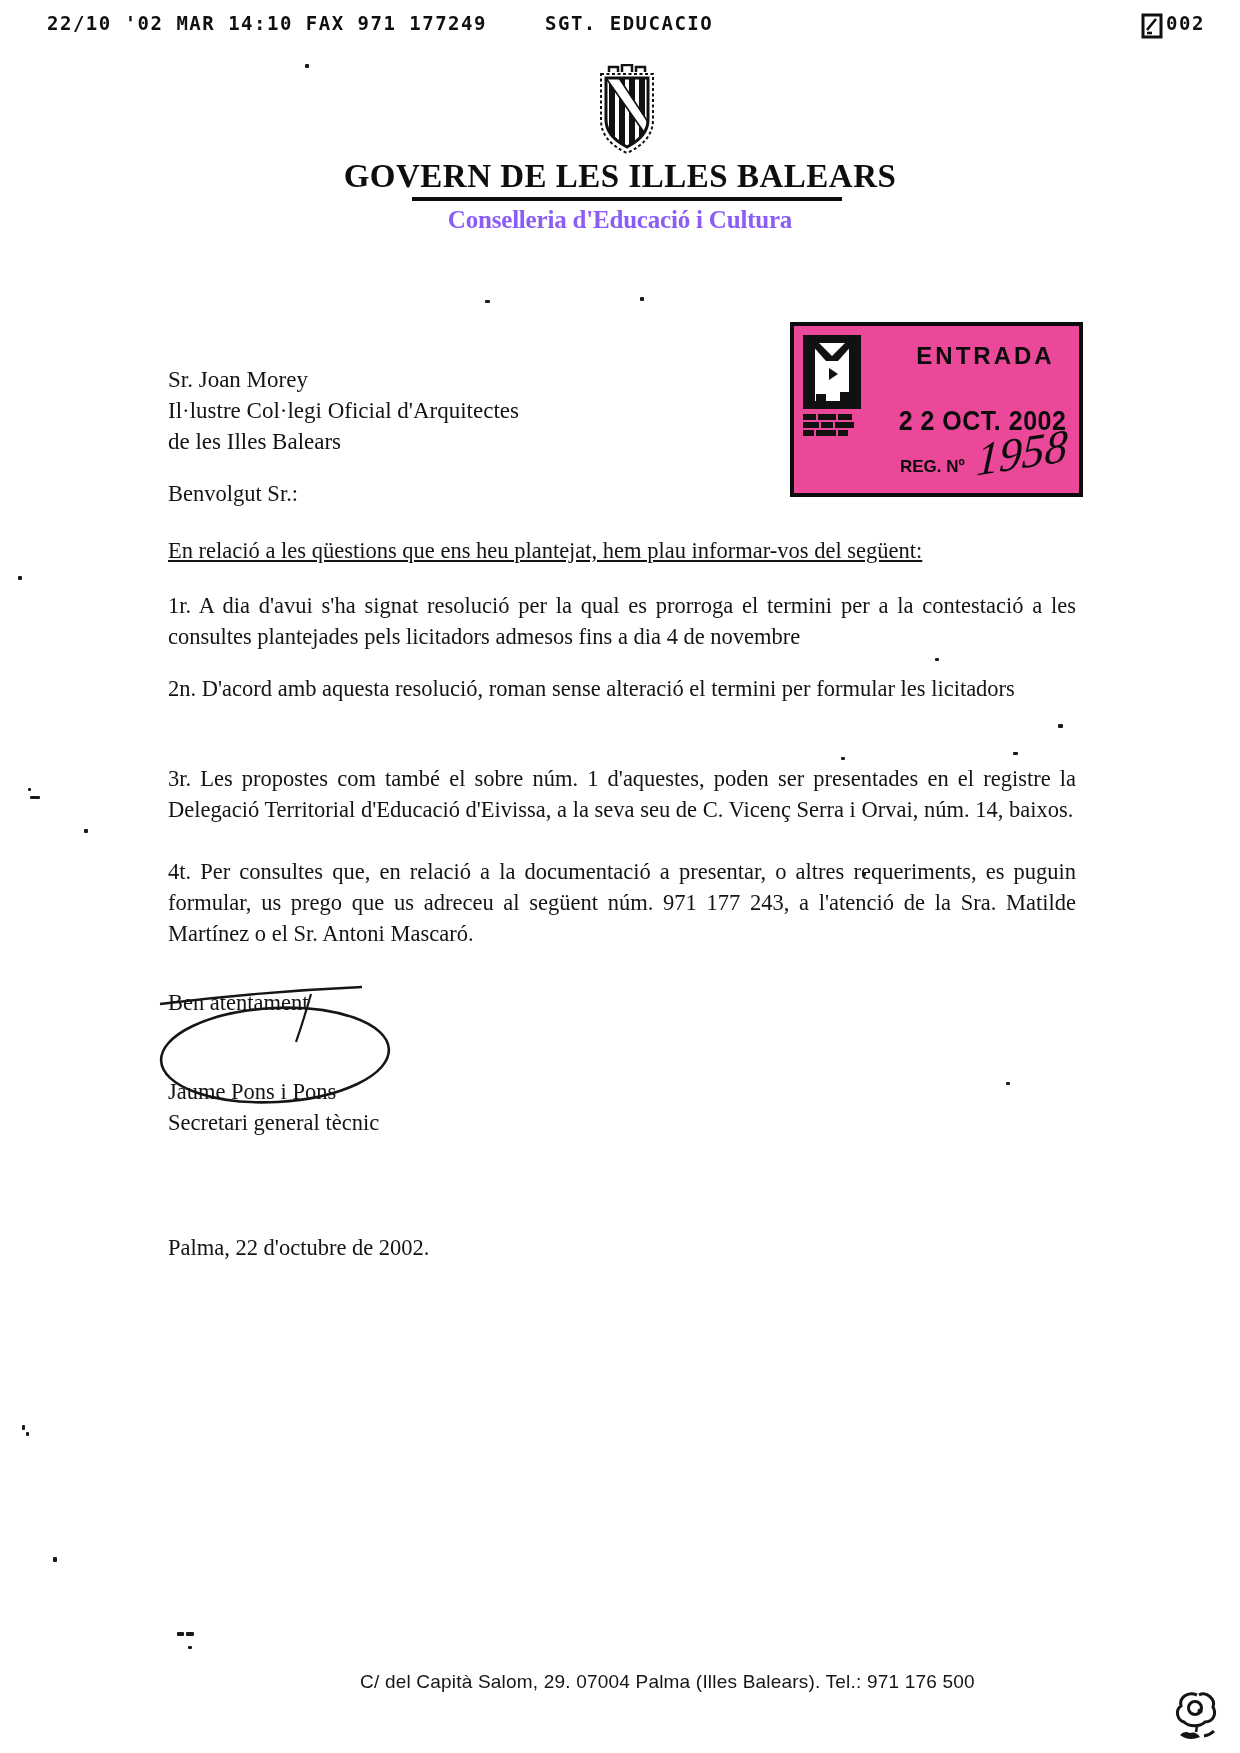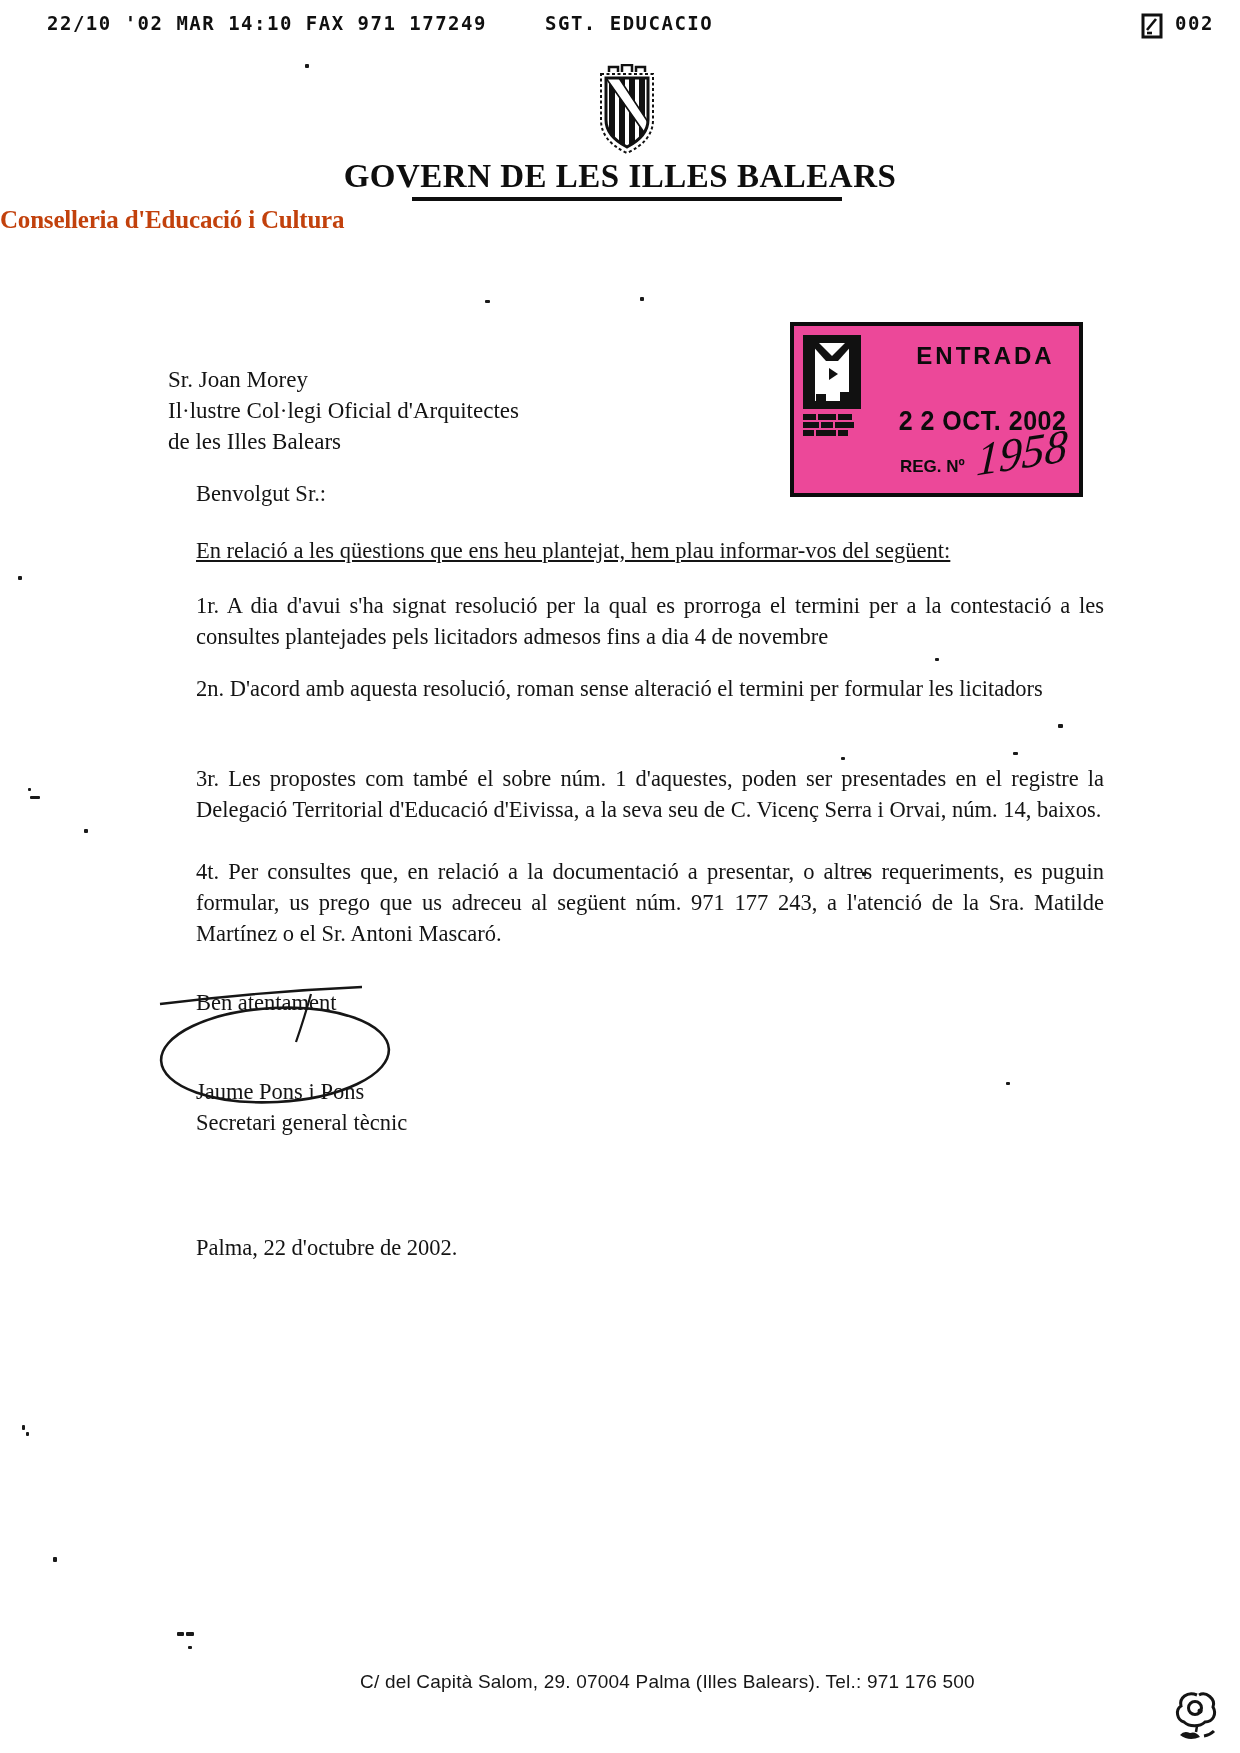--- a/index.html
+++ b/index.html
@@ -13,33 +13,33 @@
     color:#131313;
   }
   
   .fax-line{
     position:absolute;top:12px;left:0;width:100%;height:30px;
     font-family:"DejaVu Sans Mono", monospace;
     font-weight:bold;font-size:19px;letter-spacing:1.5px;color:#101010;
   }
   .fax-left{position:absolute;left:47px;top:0;white-space:nowrap;}
   .fax-center{position:absolute;left:545px;top:0;white-space:nowrap;}
-  .fax-page{position:absolute;left:1141px;top:0;display:flex;align-items:flex-start;gap:12px;}
+  .fax-page{position:absolute;left:1141px;top:0;display:flex;align-items:flex-start;gap:3px;}
   .fax-page svg{display:block;margin-top:1px;}
   
   .crest{position:absolute;left:589px;top:64px;}
   .gov-title{
     position:absolute;left:0;top:158px;width:1240px;text-align:center;
     font-weight:bold;font-size:33px;letter-spacing:0.5px;color:#0e0e0e;
     font-family:"Liberation Serif", serif;white-space:nowrap;
   }
   .gov-underline{position:absolute;left:412px;top:197px;width:430px;height:4px;background:#0e0e0e;}
   .dept-title{
-    position:absolute;left:0;top:206px;width:1240px;text-align:left;
-    font-weight:bold;font-size:25px;letter-spacing:-0.2px;color:#c2410c;white-space:nowrap;
+    position:absolute;left:0;top:206px;width:1240px;text-align:center;
+    font-weight:bold;font-size:25px;letter-spacing:-0.2px;color:#8b5cf6;white-space:nowrap;
   }
   
   .recipient{position:absolute;left:168px;top:364px;font-size:23px;line-height:31px;}
   
   .stamp-box{
     position:absolute;left:790px;top:322px;width:285px;height:167px;
     border:4px solid #0c0c0c;background:#ec4899;
   }
   .stamp-emblem{position:absolute;left:8px;top:8px;}
   .stamp-title{
@@ -56,21 +56,21 @@
   .stamp-reg-label{
     position:absolute;left:106px;top:131px;
     font-family:"Liberation Sans", sans-serif;font-weight:800;font-size:17px;color:#0c0c0c;
   }
   .stamp-reg-number{
     position:absolute;left:182px;top:100px;
     font-family:"Liberation Serif", serif;font-style:italic;font-size:46px;color:#0c0c0c;
     transform:rotate(-9deg) skewX(-12deg);white-space:nowrap;
   }
   
-  .bodyline{position:absolute;left:168px;width:908px;font-size:22.5px;line-height:31px;color:#141414;margin-left:28px;}
+  .bodyline{position:absolute;left:168px;width:908px;font-size:22.5px;line-height:31px;color:#141414;}
   .just{text-align:justify;text-align-last:left;}
   .salutation{top:478px;}
   .intro{top:535px;white-space:nowrap;width:auto;text-decoration:underline;}
   .p1{top:590px;}
   .p2{top:673px;}
   .p3{top:763px;}
   .p4{top:856px;}
   .farewell{top:987px;width:auto;}
   .signer-name{top:1076px;width:auto;}
   .signer-title{top:1107px;width:auto;}

